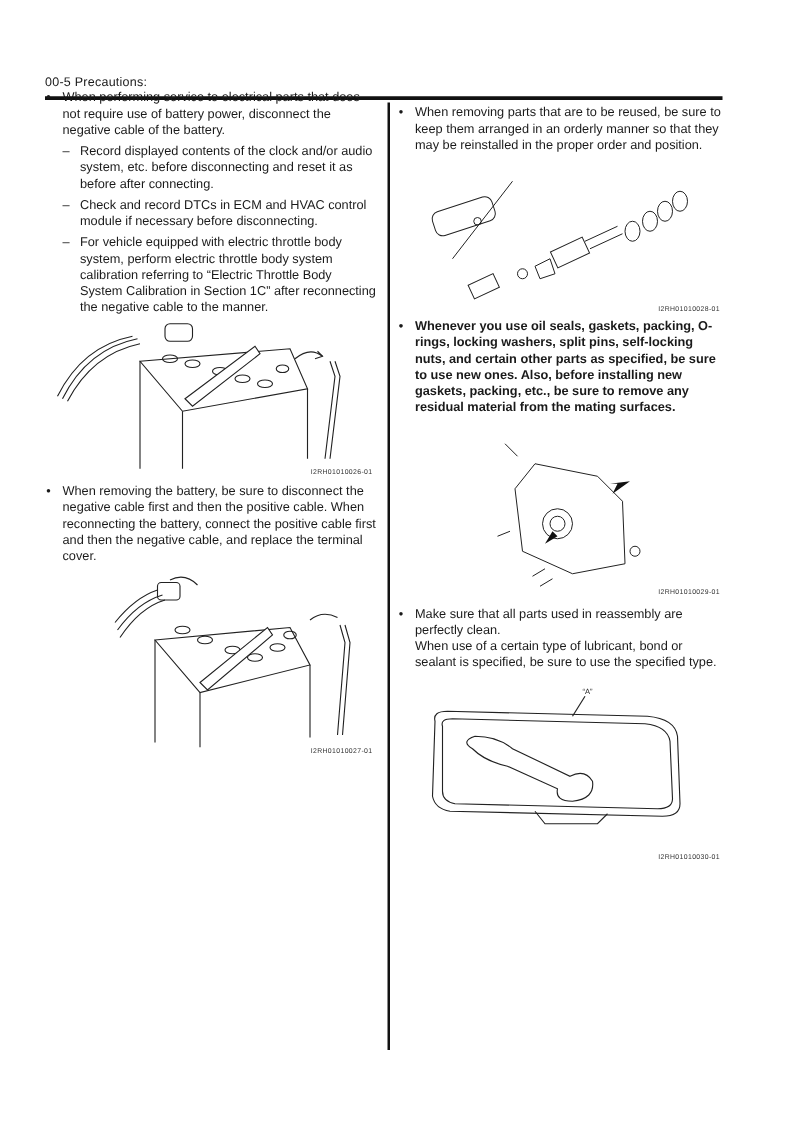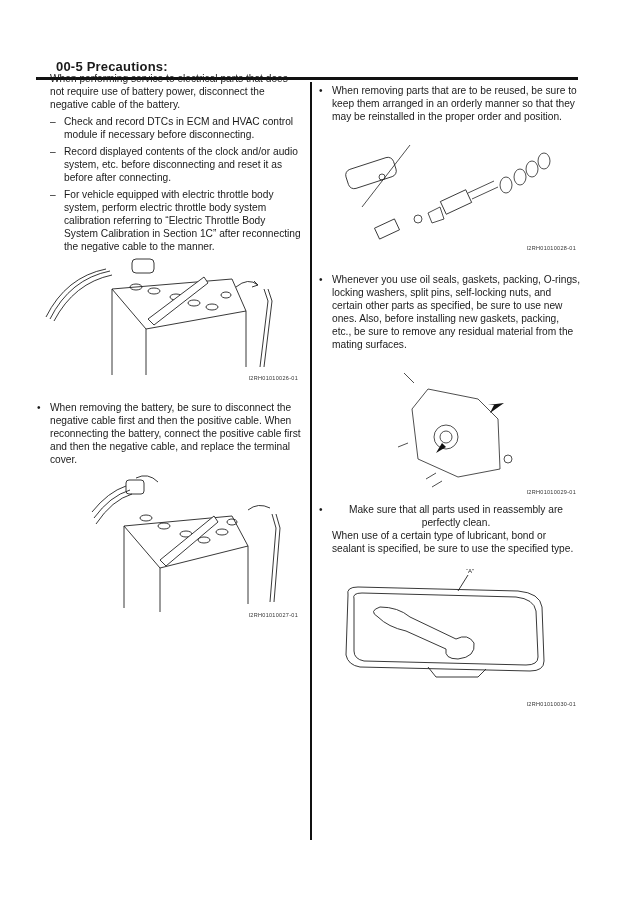--- a/index.html
+++ b/index.html
@@ -1,19 +1,19 @@
 <!DOCTYPE html>
 <html><head>
 <meta charset="utf-8">
 <style>
   html, body { margin:0; padding:0; background:#fff; }
   body { width:638px; height:903px; position:relative; overflow:hidden;
          font-family:"Liberation Sans", sans-serif; color:#1a1a1a; }
   .header { position:absolute; left:36px; top:60px; width:542px; }
-  .header-title { font-size:13px; font-weight:bold; letter-spacing:0.2px; line-height:14px;margin-left:20px; }
+  .header-title { font-size:10px; font-weight:normal; letter-spacing:0.2px; line-height:14px; }
   .header-rule { height:3px; background:#111; margin-top:3px; }
   .divider { position:absolute; left:310px; top:82px; width:2px; height:758px; background:#111; }
   .col { position:absolute; font-size:10.2px; line-height:13px; }
   .col-left { left:36px; top:72px; width:266px; }
   .col-right { left:318px; top:84px; width:262px; }
   .bullet { position:relative; padding-left:14px; margin-bottom:4px; }
   .bullet::before { content:"•"; position:absolute; left:1px; top:0; }
   .dash { position:relative; padding-left:28px; margin-bottom:4px; }
   .dash::before { content:"–"; position:absolute; left:14px; top:0; }
   .fig { position:relative; }
@@ -27,22 +27,22 @@
 
 <div class="header">
   <div class="header-title">00-5   Precautions:</div>
   <div class="header-rule"></div>
 </div>
 
 <div class="divider"></div>
 
 <div class="col col-left">
   <div class="bullet">When performing service to electrical parts that does not require use of battery power, disconnect the negative cable of the battery.</div>
+  <div class="dash">Record displayed contents of the clock and/or audio system, etc. before disconnecting and reset it as before after connecting.</div>
   <div class="dash">Check and record DTCs in ECM and HVAC control module if necessary before disconnecting.</div>
-  <div class="dash">Record displayed contents of the clock and/or audio system, etc. before disconnecting and reset it as before after connecting.</div>
   <div class="dash">For vehicle equipped with electric throttle body system, perform electric throttle body system calibration referring to “Electric Throttle Body System Calibration in Section 1C” after reconnecting the negative cable to the manner.</div>
 
   <div class="fig" style="height:128px; margin-top:4px;">
     <svg width="266" height="120" viewBox="0 0 266 120">
       <g fill="none" stroke="#222" stroke-width="0.9">
         <path d="M10 60 Q30 20 70 12"></path>
           <path d="M14 62 Q34 22 74 14"></path>
           <path d="M18 64 Q38 26 76 18"></path>
         <rect x="96" y="2" width="22" height="14" rx="4"></rect>
         <path d="M76 32 L196 22 L210 54 L110 72 Z"></path>
@@ -58,21 +58,21 @@
         <path d="M112 62 L168 20 L172 26 L118 68 Z" fill="#fff"></path>
         <path d="M200 30 Q212 20 222 28"></path>
           <path d="M218 24 L222 28 L216 30"></path>
         <path d="M228 32 L232 44 L224 110"></path>
           <path d="M232 32 L236 44 L228 110"></path>
       </g>
     </svg>
     <span class="fig-id">I2RH01010026-01</span>
   </div>
 
-  <div class="bullet" style="margin-top:16px;">When removing the battery, be sure to disconnect the negative cable first and then the positive cable. When reconnecting the battery, connect the positive cable first and then the negative cable, and replace the terminal cover.</div>
+  <div class="bullet" style="margin-top:2px;">When removing the battery, be sure to disconnect the negative cable first and then the positive cable. When reconnecting the battery, connect the positive cable first and then the negative cable, and replace the terminal cover.</div>
 
   <div class="fig" style="height:150px; margin-top:6px;">
     <svg width="266" height="140" viewBox="0 0 266 140">
       <g fill="none" stroke="#222" stroke-width="0.9">
         <path d="M56 40 Q72 20 90 14"></path>
           <path d="M58 46 Q74 24 94 18"></path>
           <path d="M60 52 Q76 28 96 22"></path>
         <rect x="90" y="8" width="18" height="14" rx="3"></rect>
         <path d="M100 6 Q112 0 122 10"></path>
         <path d="M88 54 L196 44 L212 74 L124 96 Z"></path>
@@ -112,41 +112,41 @@
           <path d="M154 72 L180 60"></path>
         <ellipse cx="188" cy="58" rx="6" ry="8"></ellipse>
         <ellipse cx="202" cy="50" rx="6" ry="8"></ellipse>
         <ellipse cx="214" cy="42" rx="6" ry="8"></ellipse>
         <ellipse cx="226" cy="34" rx="6" ry="8"></ellipse>
       </g>
     </svg>
     <span class="fig-id">I2RH01010028-01</span>
   </div>
 
-  <div class="bullet" style="margin-top:18px;">Whenever you use oil seals, gaskets, packing, O-rings, locking washers, split pins, self-locking nuts, and certain other parts as specified, be sure to use new ones. Also, before installing new gaskets, packing, etc., be sure to remove any residual material from the mating surfaces.</div>
+  <div class="bullet" style="margin-top:0;font-weight:bold;">Whenever you use oil seals, gaskets, packing, O-rings, locking washers, split pins, self-locking nuts, and certain other parts as specified, be sure to use new ones. Also, before installing new gaskets, packing, etc., be sure to remove any residual material from the mating surfaces.</div>
 
   <div class="fig" style="height:140px; margin-top:8px;">
     <svg width="262" height="130" viewBox="0 0 262 130">
       <g fill="none" stroke="#222" stroke-width="0.8">
         <path d="M110 30 L160 40 L180 60 L182 110 L140 118 L100 100 L94 50 Z"></path>
         <circle cx="128" cy="78" r="12"></circle>
           <circle cx="128" cy="78" r="6"></circle>
         <path d="M86 14 L96 24"></path>
           <path d="M80 88 L90 84"></path>
           <path d="M108 120 L118 114"></path>
           <path d="M114 128 L124 122"></path>
         <circle cx="190" cy="100" r="4"></circle>
       </g>
       <path d="M186 44 L172 54 L176 46 L170 46 Z" fill="#111"></path>
       <path d="M124 84 L118 94 L128 88 Z" fill="#111"></path>
     </svg>
     <span class="fig-id">I2RH01010029-01</span>
   </div>
 
-  <div class="bullet" style="margin-top:4px; margin-bottom:0;text-align:center;">Make sure that all parts used in reassembly are perfectly clean.</div>
+  <div class="bullet" style="margin-top:4px; margin-bottom:0;">Make sure that all parts used in reassembly are perfectly clean.</div>
   <div class="plain">When use of a certain type of lubricant, bond or sealant is specified, be sure to use the specified type.</div>
 
   <div class="fig" style="height:150px; margin-top:6px;">
     <svg width="262" height="140" viewBox="0 0 262 140">
       <g fill="none" stroke="#222" stroke-width="0.9">
         <path d="M30 34 Q28 26 40 26 L200 30 Q222 32 224 46 L226 100 Q226 110 212 110 L42 106 Q30 104 28 94 Z"></path>
         <path d="M36 38 Q34 32 44 32 L198 36 Q216 38 218 50 L220 96 Q220 104 208 104 L46 100 Q36 98 36 90 Z"></path>
         <path d="M60 56 Q50 50 62 46 Q80 46 92 56 L138 78 Q150 72 156 82 Q158 96 140 98 Q126 98 128 88 L88 70 Q70 66 60 56 Z"></path>
         <path d="M110 106 L118 116 L160 116 L168 108"></path>
         <path d="M150 14 L140 30"></path>

